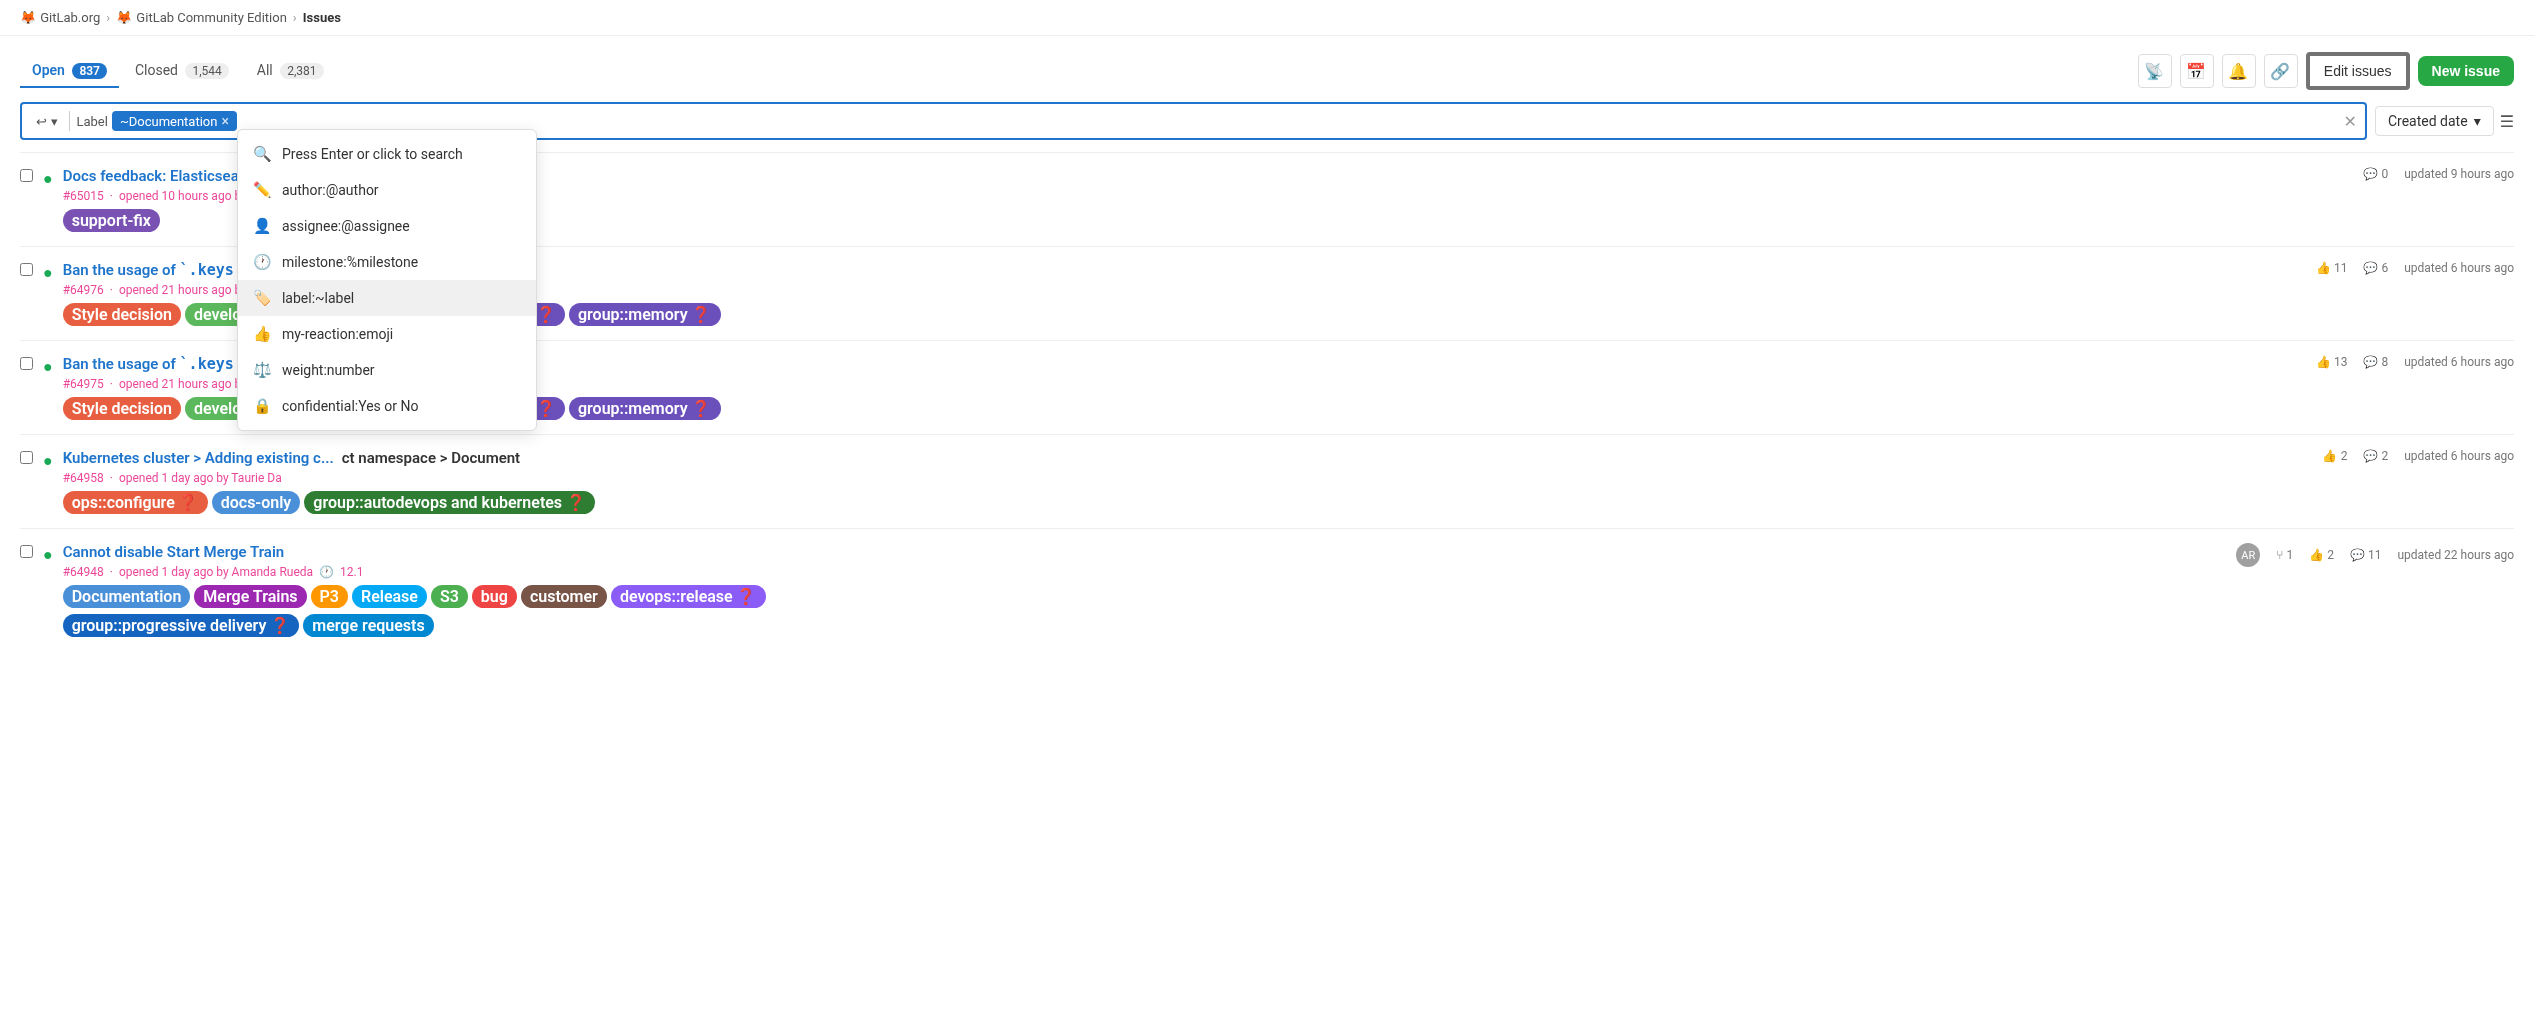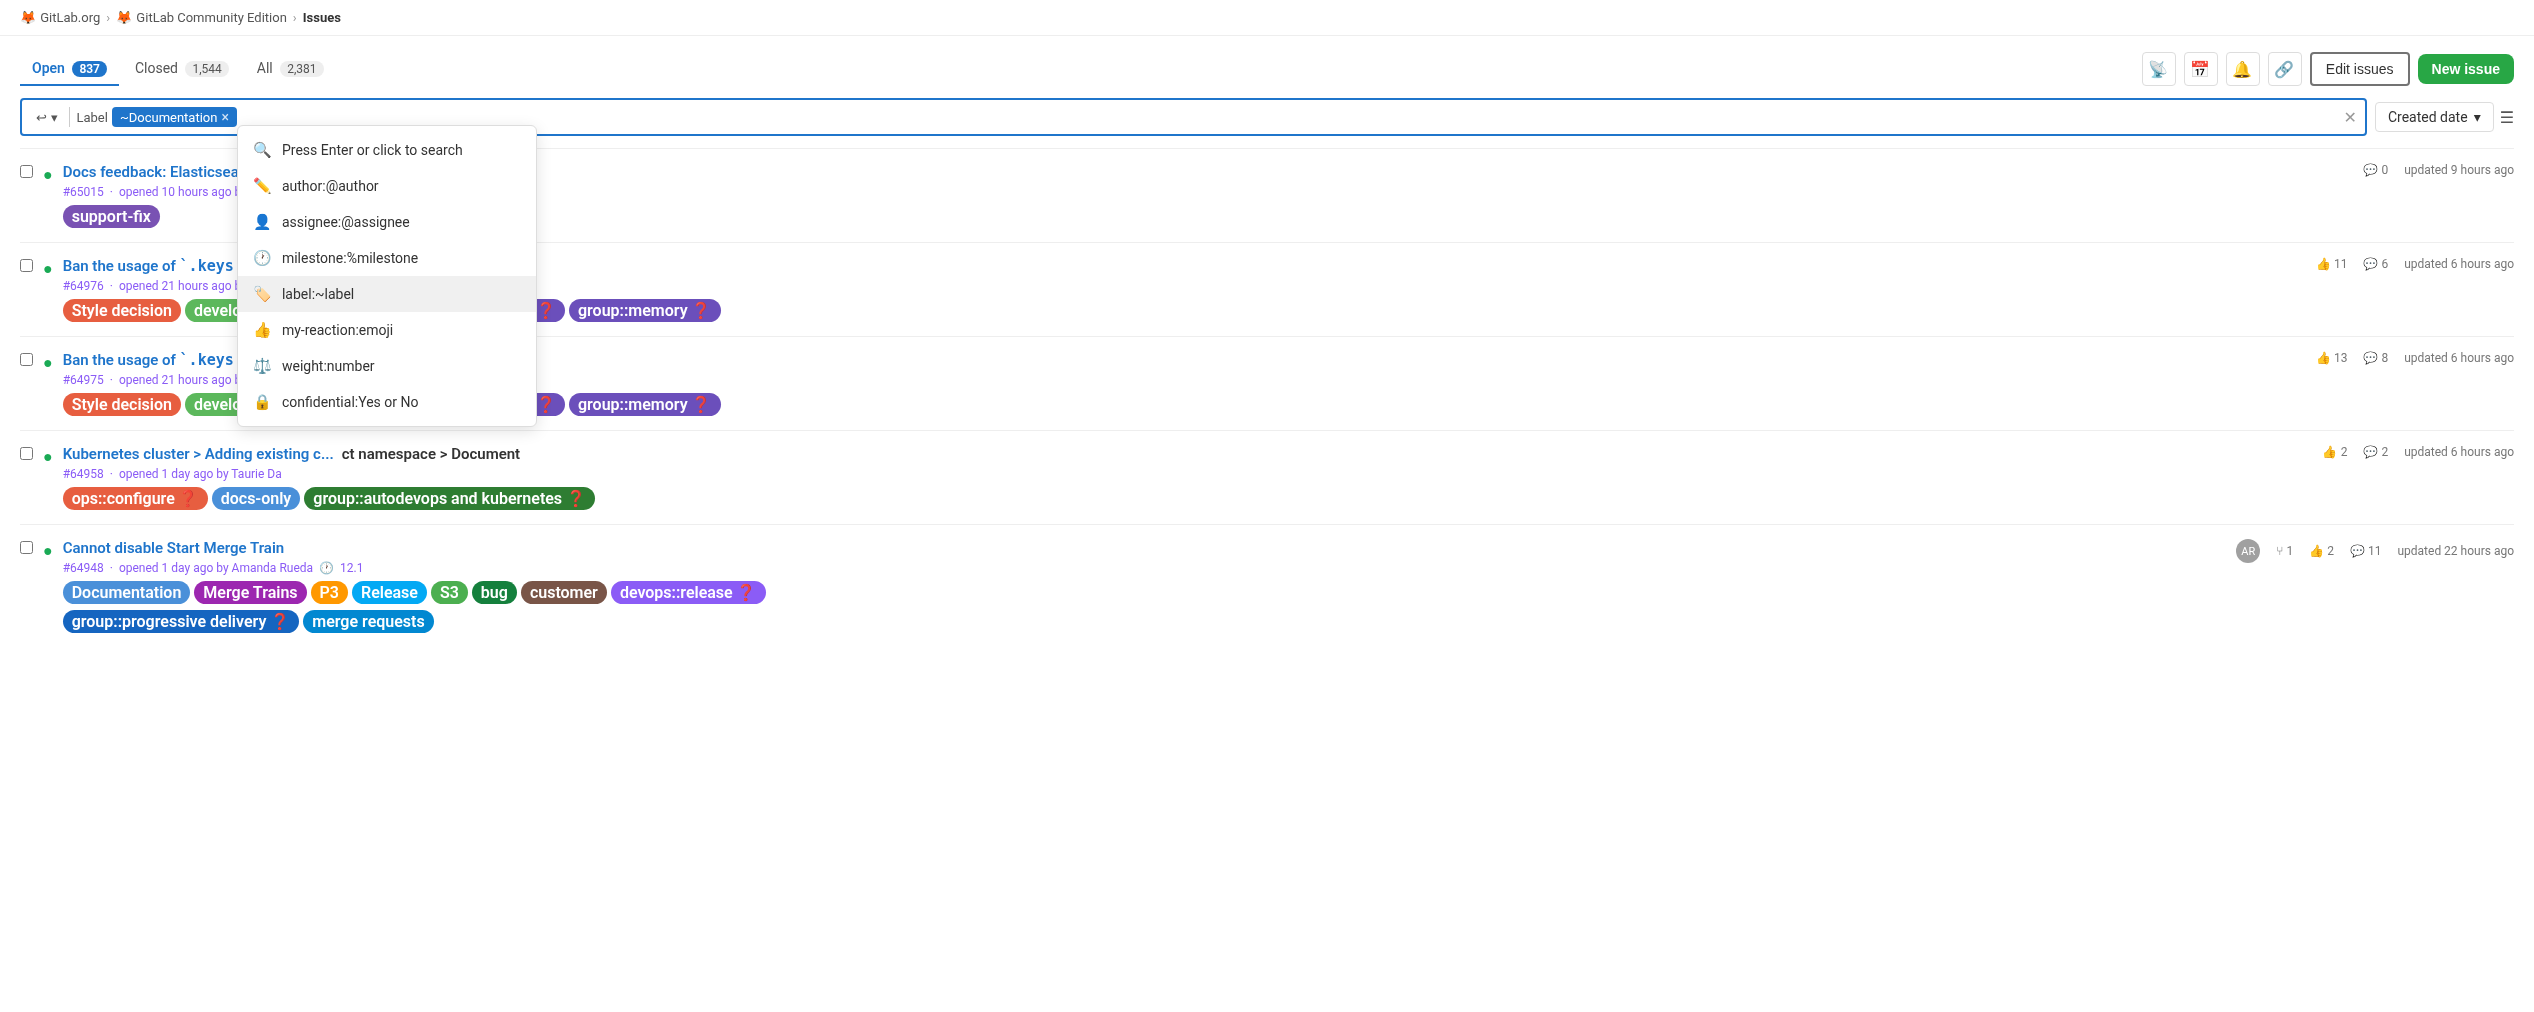--- a/index.html
+++ b/index.html
@@ -20,21 +20,21 @@
     .tab .count { background: #eee; border-radius: 10px; padding: 1px 7px; font-size: 12px; margin-left: 4px; color: #555; }
     .tab.active .count { background: #1f75cb; color: #fff; }
 
     .header-actions { display: flex; align-items: center; gap: 8px; }
     .icon-btn {
       width: 34px; height: 34px; border: 1px solid #ddd; border-radius: 4px;
       display: flex; align-items: center; justify-content: center; cursor: pointer;
       background: #fff; font-size: 16px; color: #555;
     }
     .edit-issues-btn {
-      padding: 7px 14px; border: 2px solid #737373; border-radius: 4px;
+      padding: 7px 14px; border: 4px solid #737373; border-radius: 4px;
       background: #fff; cursor: pointer; font-size: 14px; color: #333;
     }
     .new-issue-btn {
       padding: 7px 14px; border-radius: 8px; background: #28a745;
       color: #fff; font-weight: 600; font-size: 14px; cursor: pointer; border: none;
     }
 
     .filter-bar {
       padding: 12px 20px; display: flex; align-items: center; gap: 8px; position: relative;
     }
@@ -84,21 +84,21 @@
 
     
     .issues-list { padding: 0 20px; }
     .issue-item {
       border-top: 1px solid #eee; padding: 14px 0; display: flex; align-items: flex-start; gap: 10px;
     }
     .issue-check { margin-top: 2px; }
     .issue-content { flex: 1; }
     .issue-title { font-weight: 600; font-size: 15px; color: #333; margin-bottom: 4px; }
     .issue-title a { color: #1f75cb; text-decoration: none; }
-    .issue-meta { font-size: 12px; color: #8b5cf6; display: flex; align-items: center; gap: 6px; flex-wrap: wrap; text-align: center; }
+    .issue-meta { font-size: 12px; color: #ec4899; display: flex; align-items: center; gap: 6px; flex-wrap: wrap; text-align: center; }
     .issue-labels { display: flex; flex-wrap: wrap; gap: 4px; margin-top: 6px; }
     .label-badge {
       border-radius: 12px; padding: 2px 9px; font-size: 16px; font-weight: 600; color: #fff; white-space: nowrap;
     }
     .issue-right { display: flex; align-items: center; gap: 16px; margin-left: auto; font-size: 12px; color: #777; white-space: nowrap; flex-shrink: 0; }
     .issue-right .avatar { width: 24px; height: 24px; border-radius: 50%; background: #a0a0a0; display: flex; align-items: center; justify-content: center; font-size: 11px; color: #fff; }
     .stat-icon { display: flex; align-items: center; gap: 3px; }
   </style>
 </head>
 <body>
@@ -321,21 +321,21 @@
         <span>opened 1 day ago by Amanda Rueda</span>
         <span>🕐</span>
         <span>12.1</span>
       </div>
       <div class="issue-labels">
         <span class="label-badge" style="background:#4a90d9;">Documentation</span>
         <span class="label-badge" style="background:#9c27b0;">Merge Trains</span>
         <span class="label-badge" style="background:#ff9800;color:#fff;">P3</span>
         <span class="label-badge" style="background:#03a9f4;">Release</span>
         <span class="label-badge" style="background:#4caf50;">S3</span>
-        <span class="label-badge" style="background:#15803d;">bug</span>
+        <span class="label-badge" style="background:#ef4444;">bug</span>
         <span class="label-badge" style="background:#795548;">customer</span>
         <span class="label-badge" style="background:#8b5cf6;">devops::release ❓</span>
       </div>
       <div class="issue-labels">
         <span class="label-badge" style="background:#1565c0;">group::progressive delivery ❓</span>
         <span class="label-badge" style="background:#0288d1;">merge requests</span>
       </div>
     </div>
     <div class="issue-right">
       <div class="avatar">AR</div>

